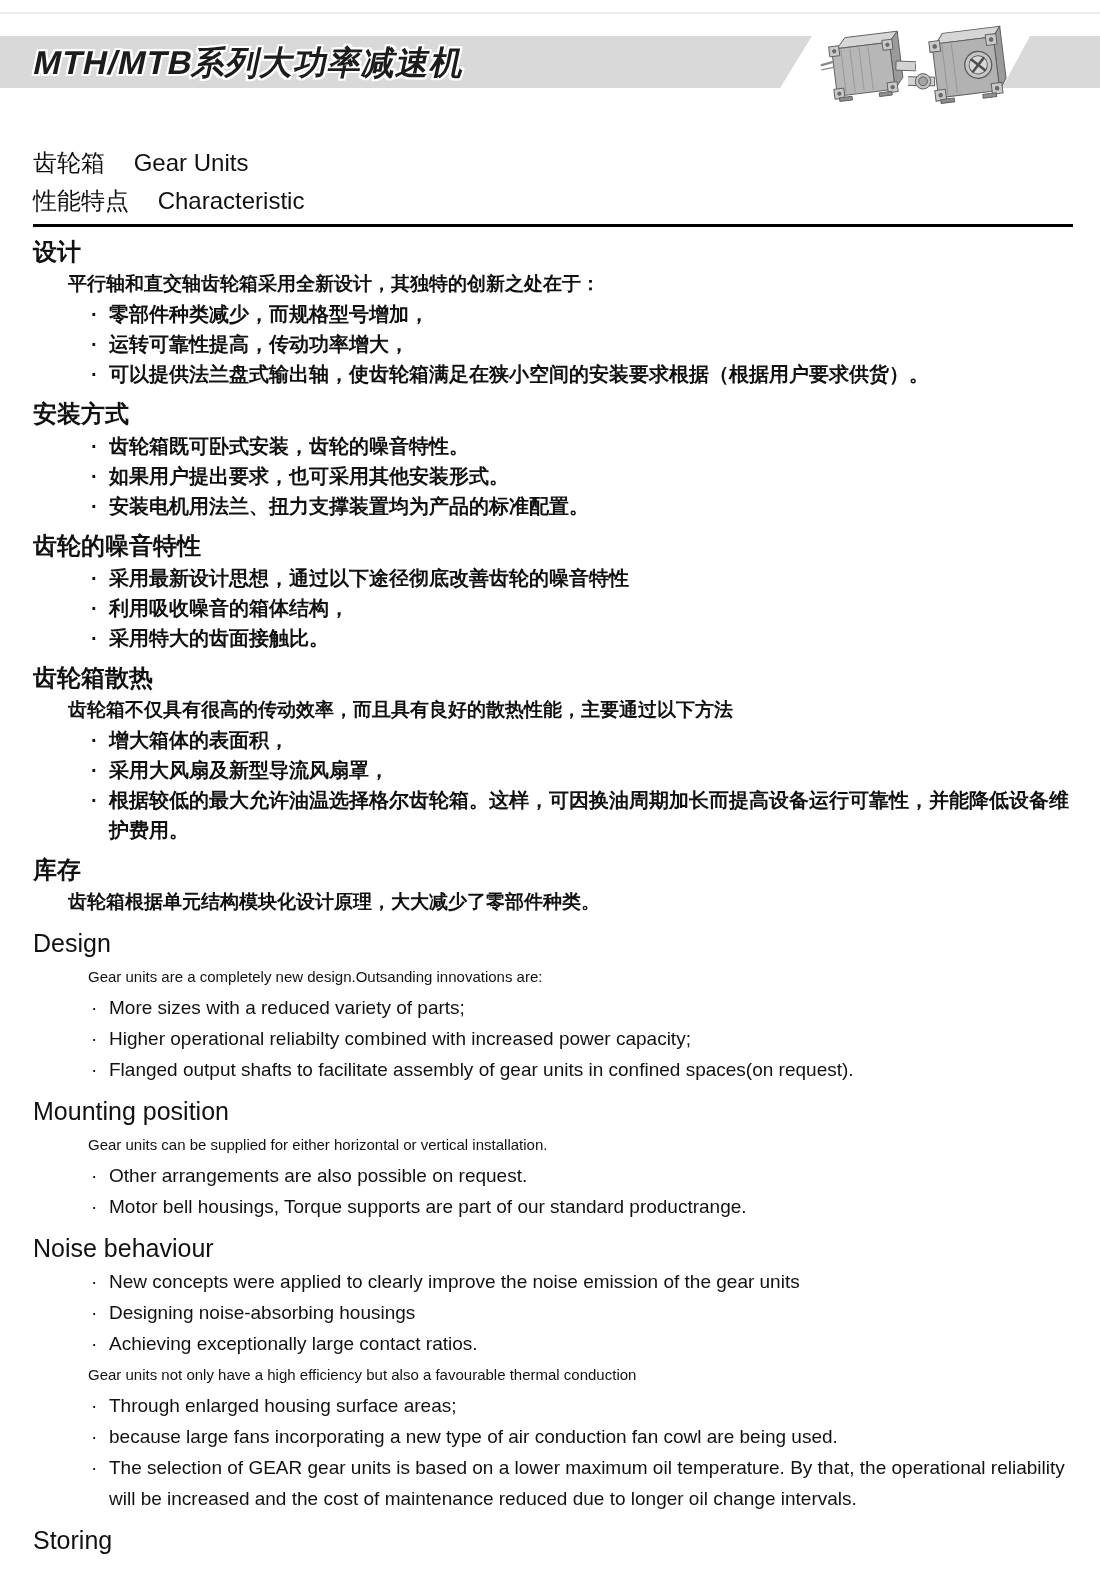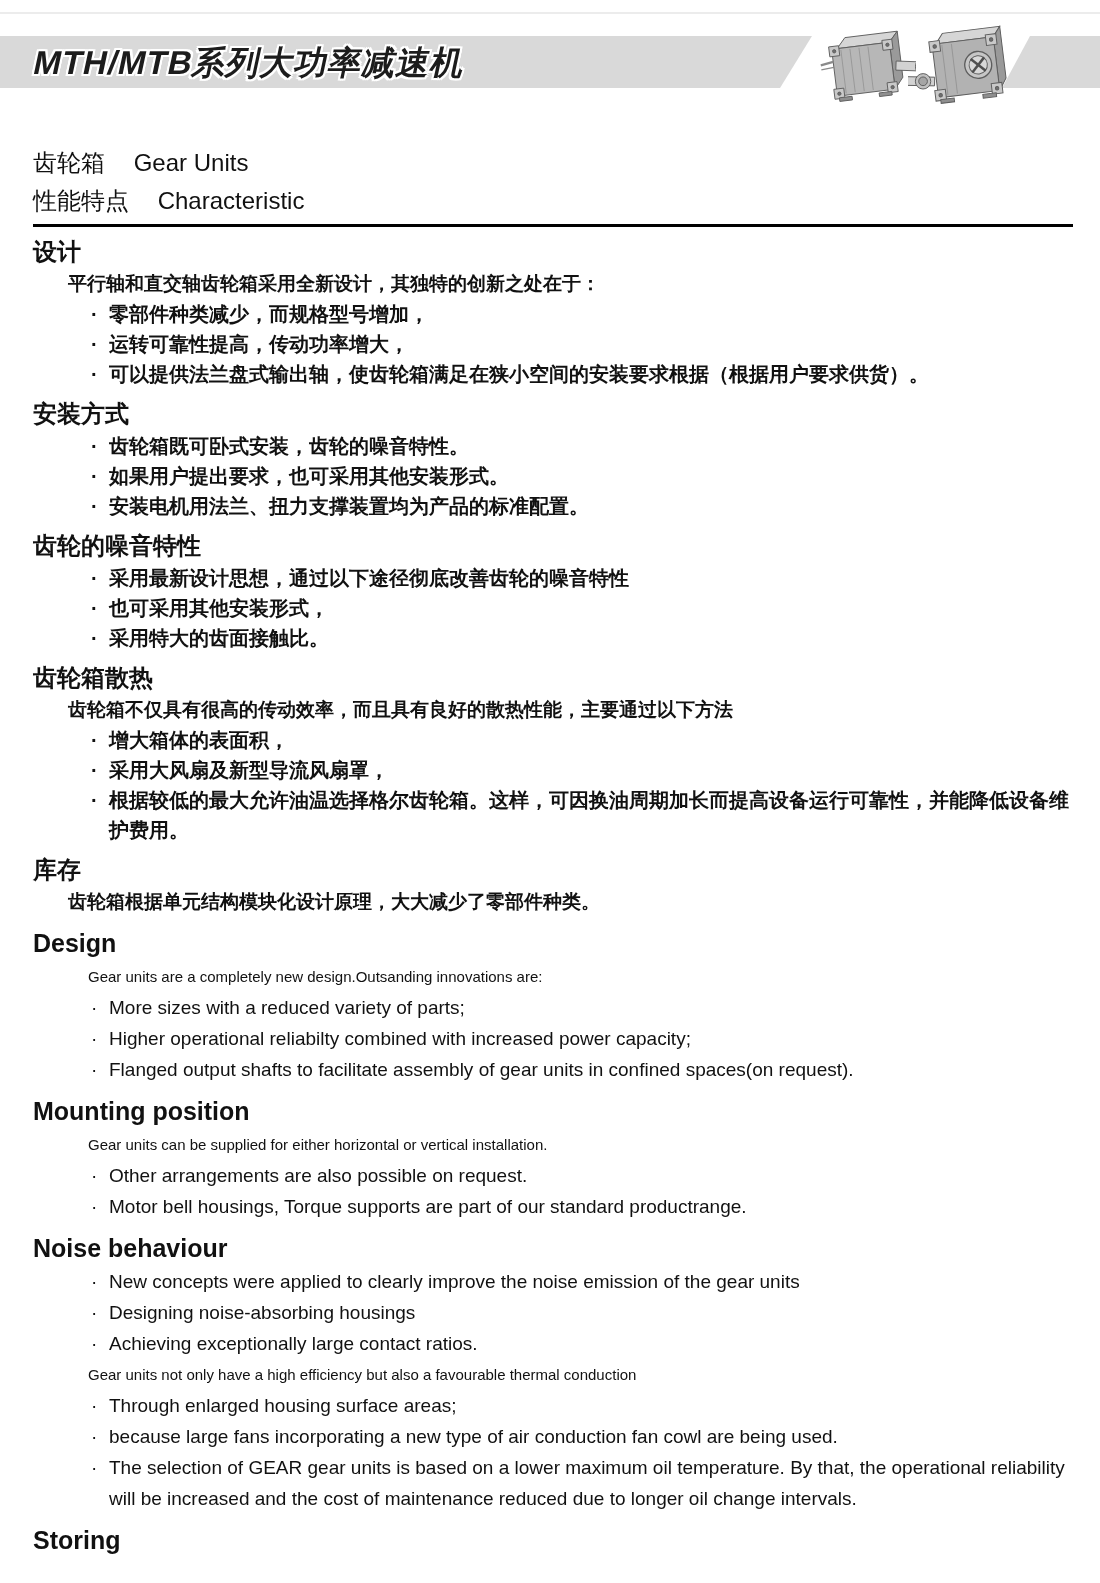--- a/index.html
+++ b/index.html
@@ -45,21 +45,21 @@
 
   
   .content { position: absolute; left: 33px; top: 148px; width: 1040px; }
 
   .doc-title { font-size: 24px; line-height: 30px; margin: 0 0 8px 0; white-space: nowrap; }
   .doc-title .zh { font-weight: 400; }
   .doc-title .en { font-weight: 400; margin-left: 22px; text-align: right; }
   .divider { border: none; border-top: 3px solid #000; margin: 6px 0 0 0; width: 1040px; }
 
   .heading-zh { font-size: 24px; line-height: 30px; font-weight: 700; margin: 10px 0 2px 0; }
-  .heading-en { font-size: 25px; line-height: 32px; font-weight: 700; margin: 10px 0 2px 0; }
+  .heading-en { font-size: 25px; line-height: 32px; font-weight: 400; margin: 10px 0 2px 0; }
 
   .intro-zh { font-size: 19px; line-height: 30px; font-weight: 700; margin: 0 0 0 35px; }
   .intro-en { font-size: 15px; line-height: 31px; font-weight: 400; margin: 0 0 0 55px; }
 
   .bullet { display: flex; margin-left: 58px; }
   .bullet .dot { flex: none; width: 18px; }
   .bullet-zh { font-size: 20px; line-height: 30px; font-weight: 600; }
   .bullet-en { font-size: 19px; line-height: 31px; font-weight: 400; }
 </style>
 </head>
@@ -180,21 +180,21 @@
     </div>
 
     <div>
       <div class="heading-zh">齿轮的噪音特性</div>
       <div class="bullet bullet-zh">
           <span class="dot">·</span>
           <span>采用最新设计思想，通过以下途径彻底改善齿轮的噪音特性</span>
         </div>
       <div class="bullet bullet-zh">
           <span class="dot">·</span>
-          <span>也可采用其他安装形式，</span>
+          <span>利用吸收噪音的箱体结构，</span>
         </div>
       <div class="bullet bullet-zh">
           <span class="dot">·</span>
           <span>采用特大的齿面接触比。</span>
         </div>
     </div>
 
     <div>
       <div class="heading-zh">齿轮箱散热</div>
       <p class="intro-zh">齿轮箱不仅具有很高的传动效率，而且具有良好的散热性能，主要通过以下方法</p>

